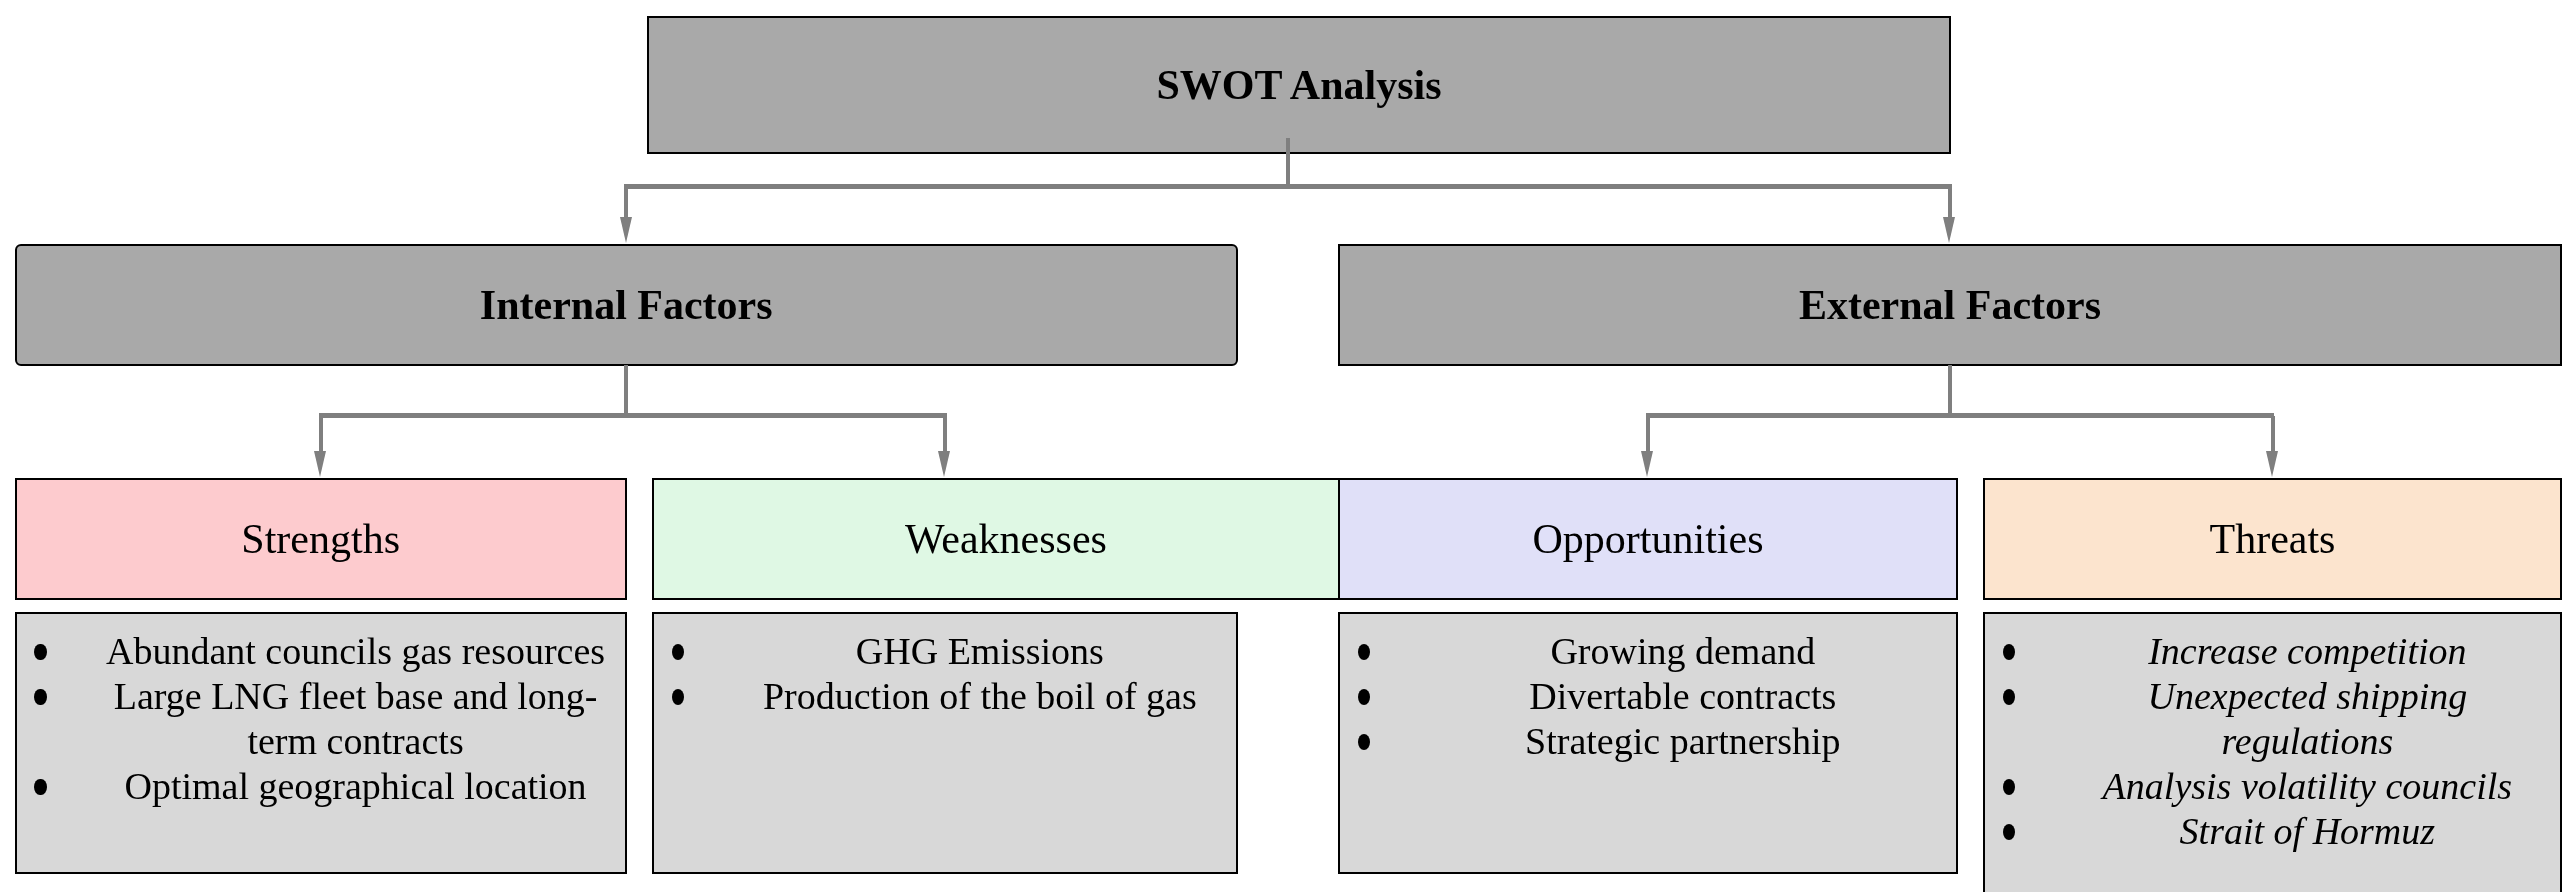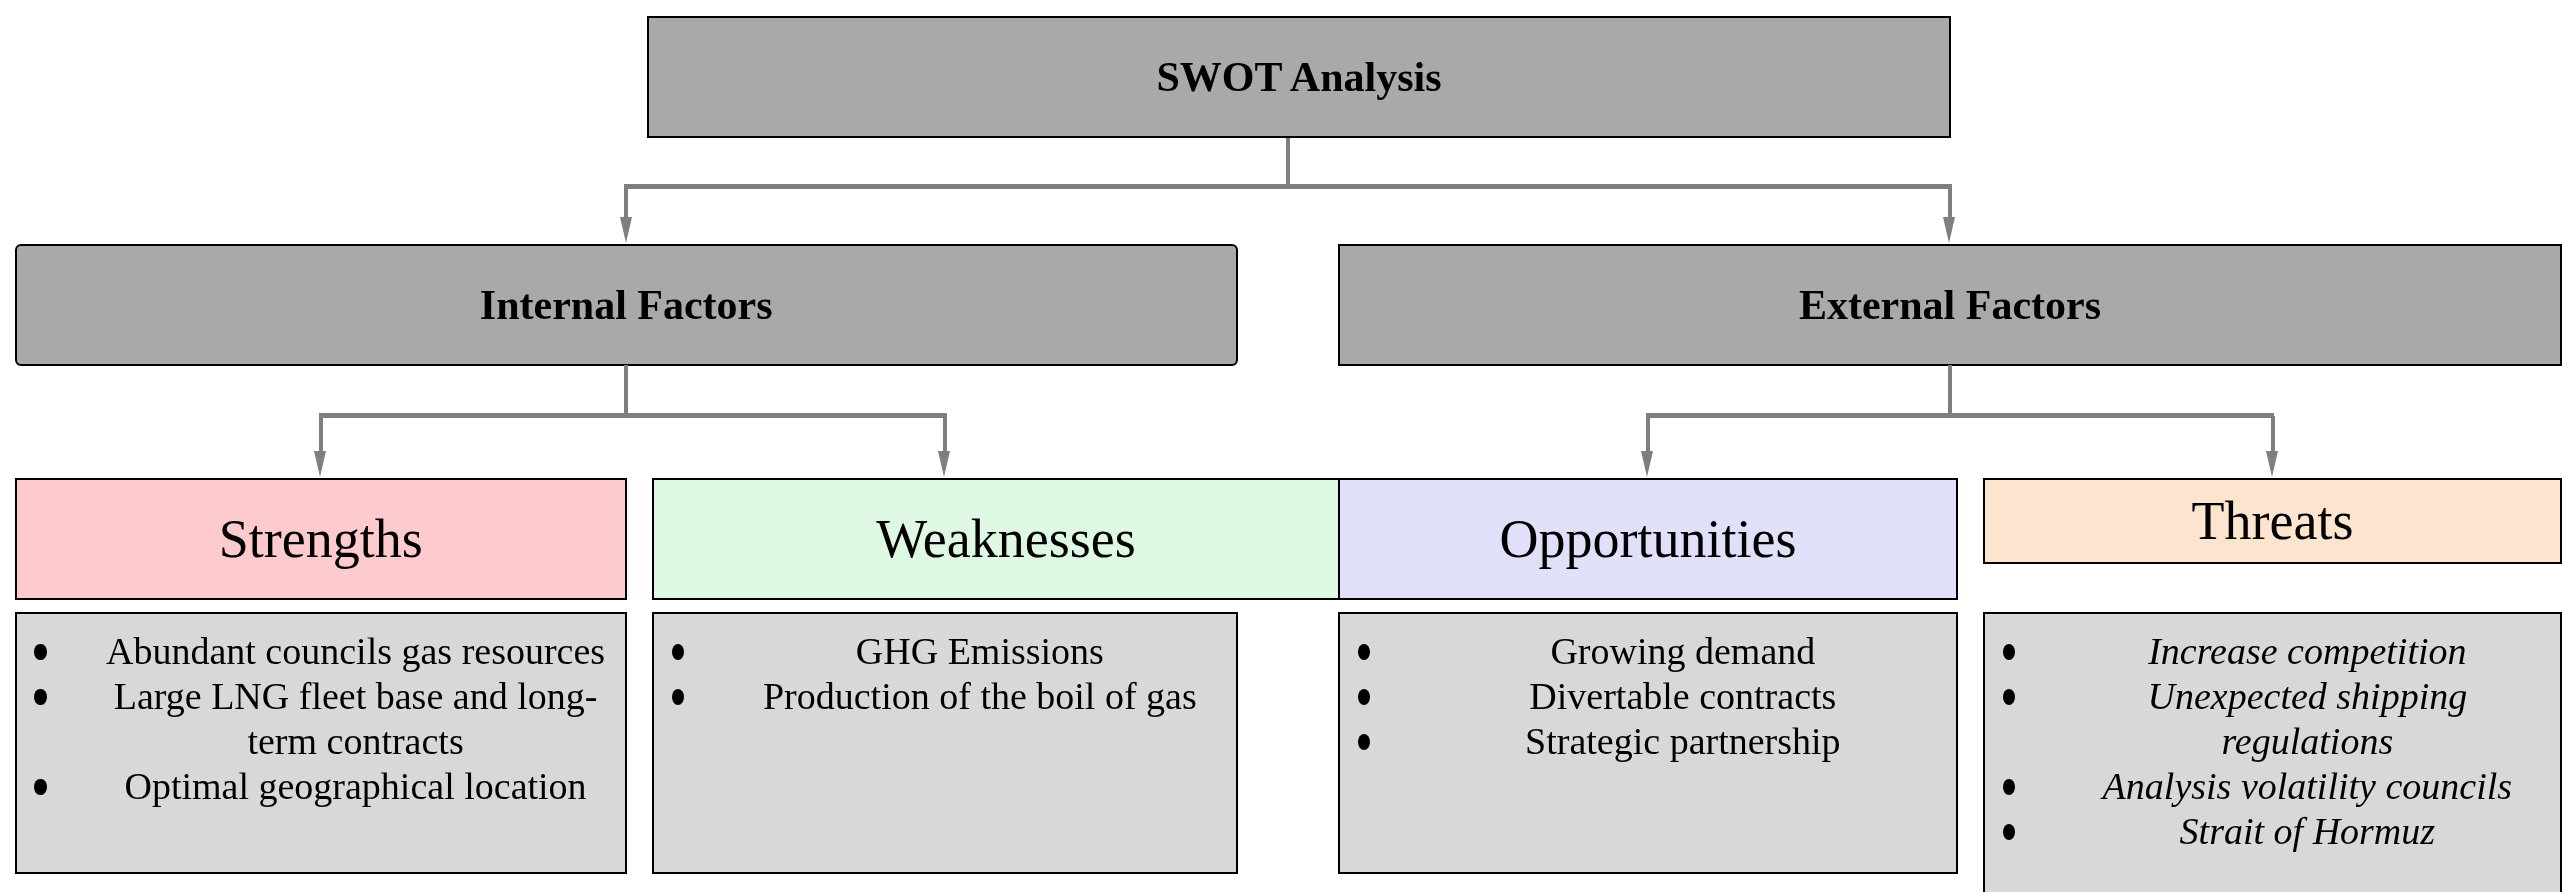--- a/index.html
+++ b/index.html
@@ -17,31 +17,31 @@
   .box {
     position: absolute;
     box-sizing: border-box;
     border: 2.3px solid #000000;
     display: flex;
     align-items: center;
     justify-content: center;
     text-align: center;
   }
   .box.header { background: #a9a9a9; font-weight: bold; font-size: 42px; }
-  .box.category { font-size: 54px; font-weight: normal; }
+  .box.category { font-size: 42px; font-weight: normal; }
   .box.listbox { background: #d8d8d8; display: block; }
 
-  #box-swot          { left: 647px; top: 16px;  width: 1304px; height: 122px; }
+  #box-swot          { left: 647px; top: 16px;  width: 1304px; height: 138px; }
   #box-internal      { left: 14.7px;   top: 244px; width: 1223px; height: 122px; border-radius: 6px; }
   #box-external      { left: 1338px; top: 244px; width: 1224px; height: 122px; }
 
   #box-strengths     { left: 14.7px;   top: 478px; width: 612px; height: 122px; background: #fdcbce; }
   #box-weaknesses    { left: 652px; top: 478px; width: 708px;  height: 122px; background: #dff8e4; }
   #box-opportunities { left: 1338px; top: 478px; width: 620px; height: 122px; background: #e0e0f8; }
-  #box-threats       { left: 1983px; top: 478px; width: 579px;  height: 86px; background: #fce4ce; }
+  #box-threats       { left: 1983px; top: 478px; width: 579px;  height: 122px; background: #fce4ce; }
 
   #list-strengths     { left: 14.7px;   top: 612px; width: 612px; height: 262px; }
   #list-weaknesses    { left: 652px; top: 612px; width: 586px;  height: 262px; }
   #list-opportunities { left: 1338px; top: 612px; width: 620px; height: 262px; }
   #list-threats       { left: 1983px; top: 612px; width: 579px;  height: 312px; font-style: italic; }
 
   
   .listbox ul {
     margin: 0;
     padding: 15.3px 15.3px 0 0;

